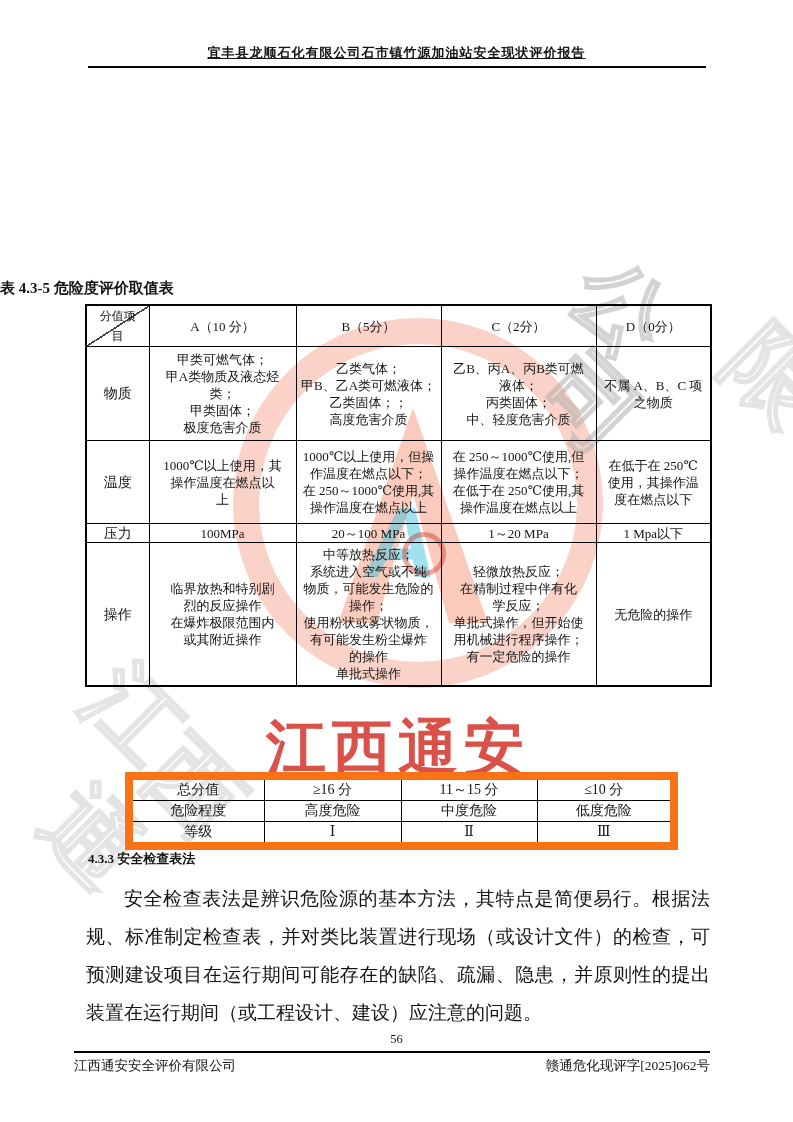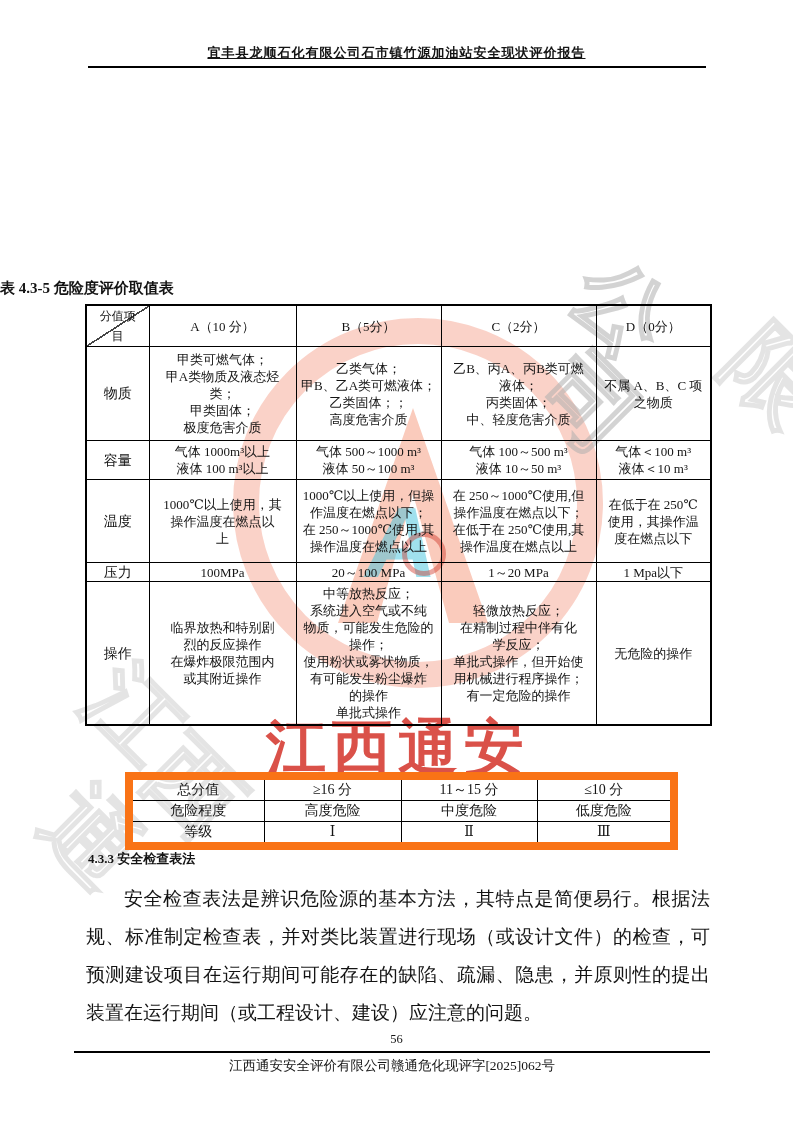--- a/index.html
+++ b/index.html
@@ -30,21 +30,21 @@
     transform:rotate(45deg); }
   .wm-diag.dim { -webkit-text-stroke:2px rgba(185,185,185,0.38); }
 
   
   .doc-header-title { position:absolute; top:44px; left:0; width:100%; text-align:center;
     font-size:13px; font-weight:600; letter-spacing:1px;text-decoration:underline; }
   .doc-header-rule { position:absolute; top:66px; left:88px; width:618px; height:2px; background:#000; }
   .page-number { position:absolute; top:1032px; left:0; width:100%; text-align:center; font-size:12.5px; }
   .footer-rule { position:absolute; top:1051px; left:74px; width:636px; height:2px; background:#000; }
   .footer-row { position:absolute; top:1057px; left:74px; width:636px;
-    display:flex; justify-content:center; font-size:13.5px; }
+    display:flex; justify-content:space-between; font-size:13.5px; }
 
   
   .para { position:absolute; left:86px; width:624px; font-size:19px; line-height:38px;
     text-align:justify; }
   .para-1 { top:86px; }
   .para-2 { top:880px; text-indent:2em; }
   .intro-line { position:absolute; left:88px; top:714px; font-size:19px; text-indent:2em; width:600px; }
   .section-heading { position:absolute; left:88px; top:850px; font-size:13px; font-weight:bold; }
 
   
@@ -115,27 +115,20 @@
           <td>C（2分）</td>
           <td>D（0分）</td>
         </tr>
         <tr class="tr-h1">
           <td class="row-label">物质</td>
           <td>甲类可燃气体；<br>甲A类物质及液态烃<br>类；<br>甲类固体；<br>极度危害介质</td>
           <td>乙类气体；<br>甲B、乙A类可燃液体；<br>乙类固体；；<br>高度危害介质</td>
           <td>乙B、丙A、丙B类可燃<br>液体；<br>丙类固体；<br>中、轻度危害介质</td>
           <td>不属 A、B、C 项<br>之物质</td>
         </tr>
-        <tr class="tr-h2">
-          <td class="row-label">容量</td>
-          <td>气体 1000m³以上<br>液体 100 m³以上</td>
-          <td>气体 500～1000 m³<br>液体 50～100 m³</td>
-          <td>气体 100～500 m³<br>液体 10～50 m³</td>
-          <td>气体＜100 m³<br>液体＜10 m³</td>
-        </tr>
         <tr class="tr-h3">
           <td class="row-label">温度</td>
           <td>1000℃以上使用，其<br>操作温度在燃点以<br>上</td>
           <td>1000℃以上使用，但操<br>作温度在燃点以下；<br>在 250～1000℃使用,其<br>操作温度在燃点以上</td>
           <td>在 250～1000℃使用,但<br>操作温度在燃点以下；<br>在低于在 250℃使用,其<br>操作温度在燃点以上</td>
           <td>在低于在 250℃<br>使用，其操作温<br>度在燃点以下</td>
         </tr>
         <tr class="tr-h4">
           <td class="row-label">压力</td>
           <td>100MPa</td>

